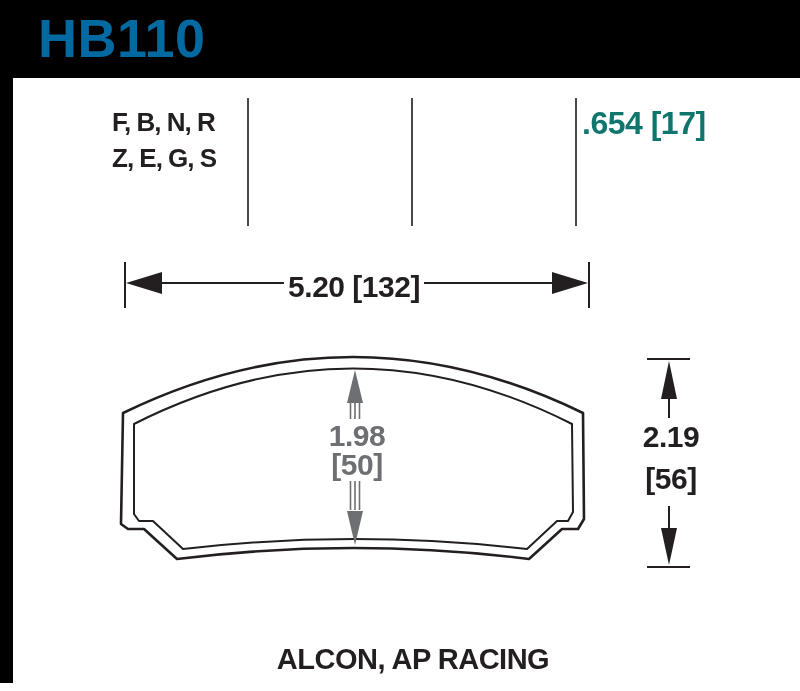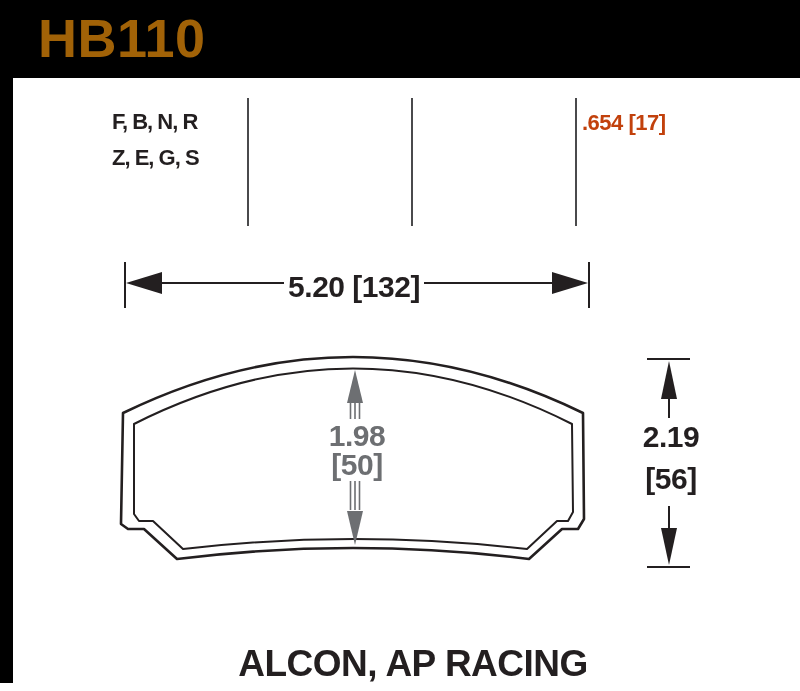--- a/index.html
+++ b/index.html
@@ -3,36 +3,36 @@
 <meta charset="utf-8">
 <style>
   html,body { margin:0; padding:0; background:#fff; }
   .page {
     position:relative; width:800px; height:691px; background:#ffffff;
     font-family:"Liberation Sans", sans-serif; overflow:hidden;
   }
   .left-bar { position:absolute; left:0; top:0; width:13px; height:683px; background:#000; }
   .header-bar { position:absolute; left:0; top:0; width:800px; height:78px; background:#000; }
   .part-number {
-    position:absolute; left:38px; top:8px; color:#a16207;
+    position:absolute; left:38px; top:8px; color:#0369a1;
     font-size:54px; font-weight:bold; letter-spacing:0.5px; line-height:60px;
   }
   .compounds {
     position:absolute; left:112px; top:104px; color:#231f20;
-    font-size:22px; font-weight:bold; line-height:36px; letter-spacing:-1px; white-space:nowrap;
+    font-size:26px; font-weight:bold; line-height:36px; letter-spacing:-1px; white-space:nowrap;
   }
   .vline { position:absolute; top:98px; width:2px; height:128px; background:#4a4a4c; }
   .vline-1 { left:247px; } .vline-2 { left:411px; } .vline-3 { left:575px; }
   .thicknesses {
-    position:absolute; left:582px; top:104px; color:#c2410c;
-    font-size:22px; font-weight:bold; line-height:38px; letter-spacing:-0.5px; white-space:nowrap;
+    position:absolute; left:582px; top:104px; color:#0f766e;
+    font-size:32px; font-weight:bold; line-height:38px; letter-spacing:-0.5px; white-space:nowrap;
   }
   .footer-label {
     position:absolute; left:413px; top:643px; transform:translateX(-50%);
-    color:#231f20; font-size:37px; font-weight:bold; letter-spacing:-0.5px; white-space:nowrap;
+    color:#231f20; font-size:29px; font-weight:bold; letter-spacing:-0.5px; white-space:nowrap;
   }
   svg.drawing { position:absolute; left:0; top:0; }
   svg.drawing text {
     font-family:"Liberation Sans", sans-serif; font-weight:bold; font-size:30px;
     letter-spacing:-0.5px;
   }
   .ink { fill:#231f20; }
   .gray-txt { fill:#6d6f72; }
 </style>
 </head>

